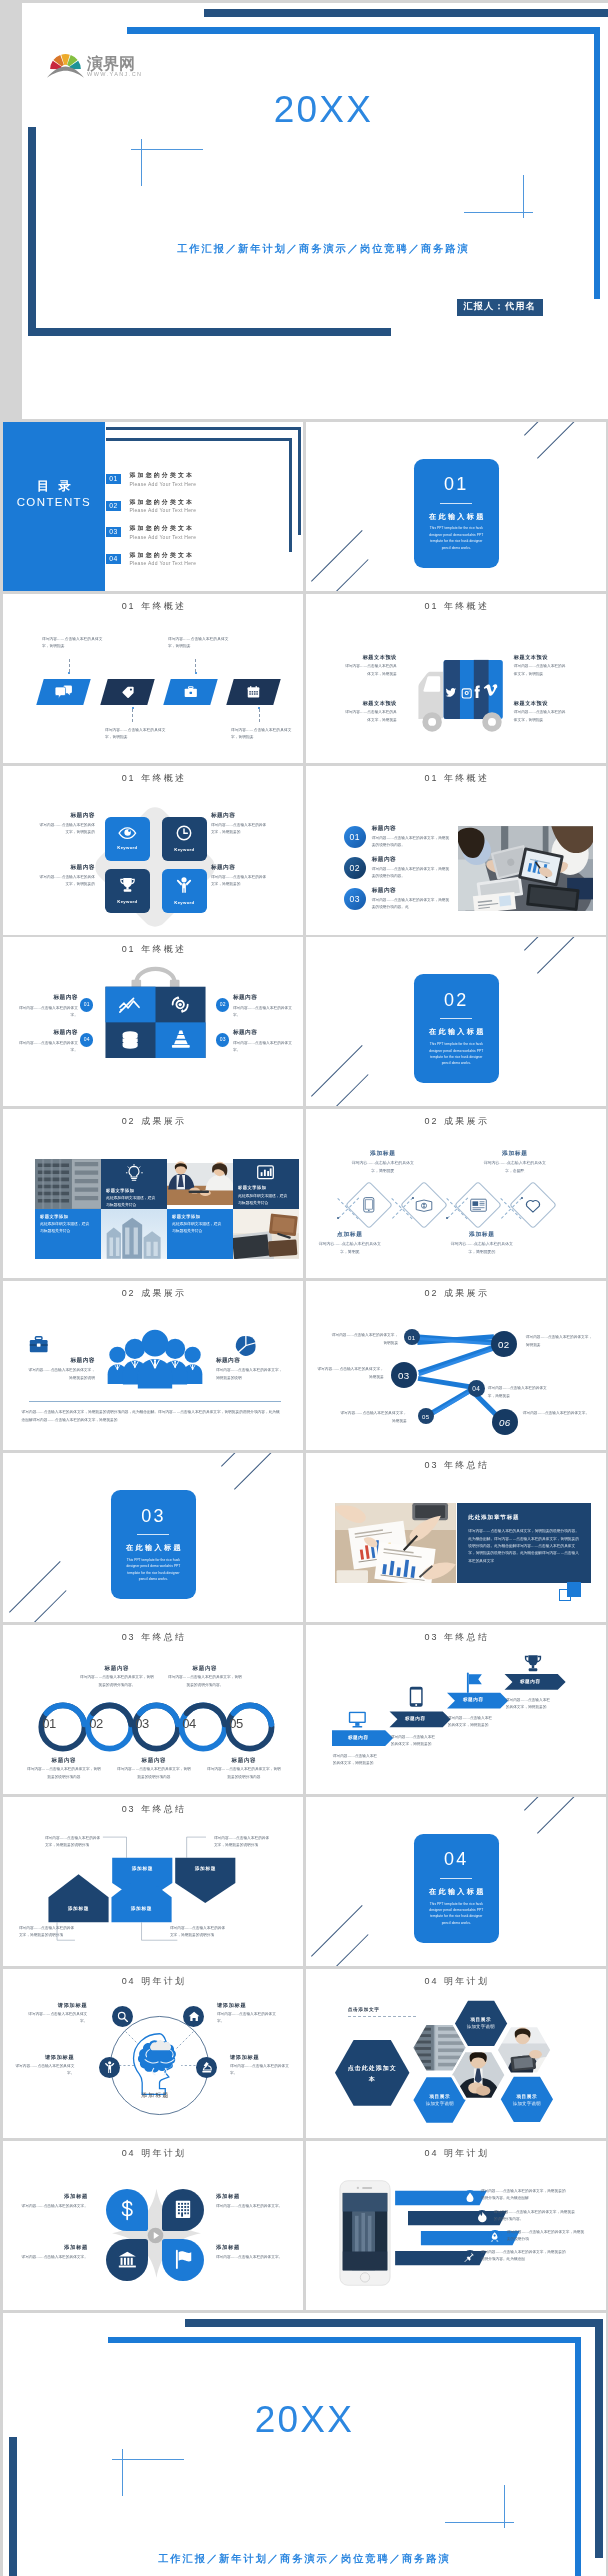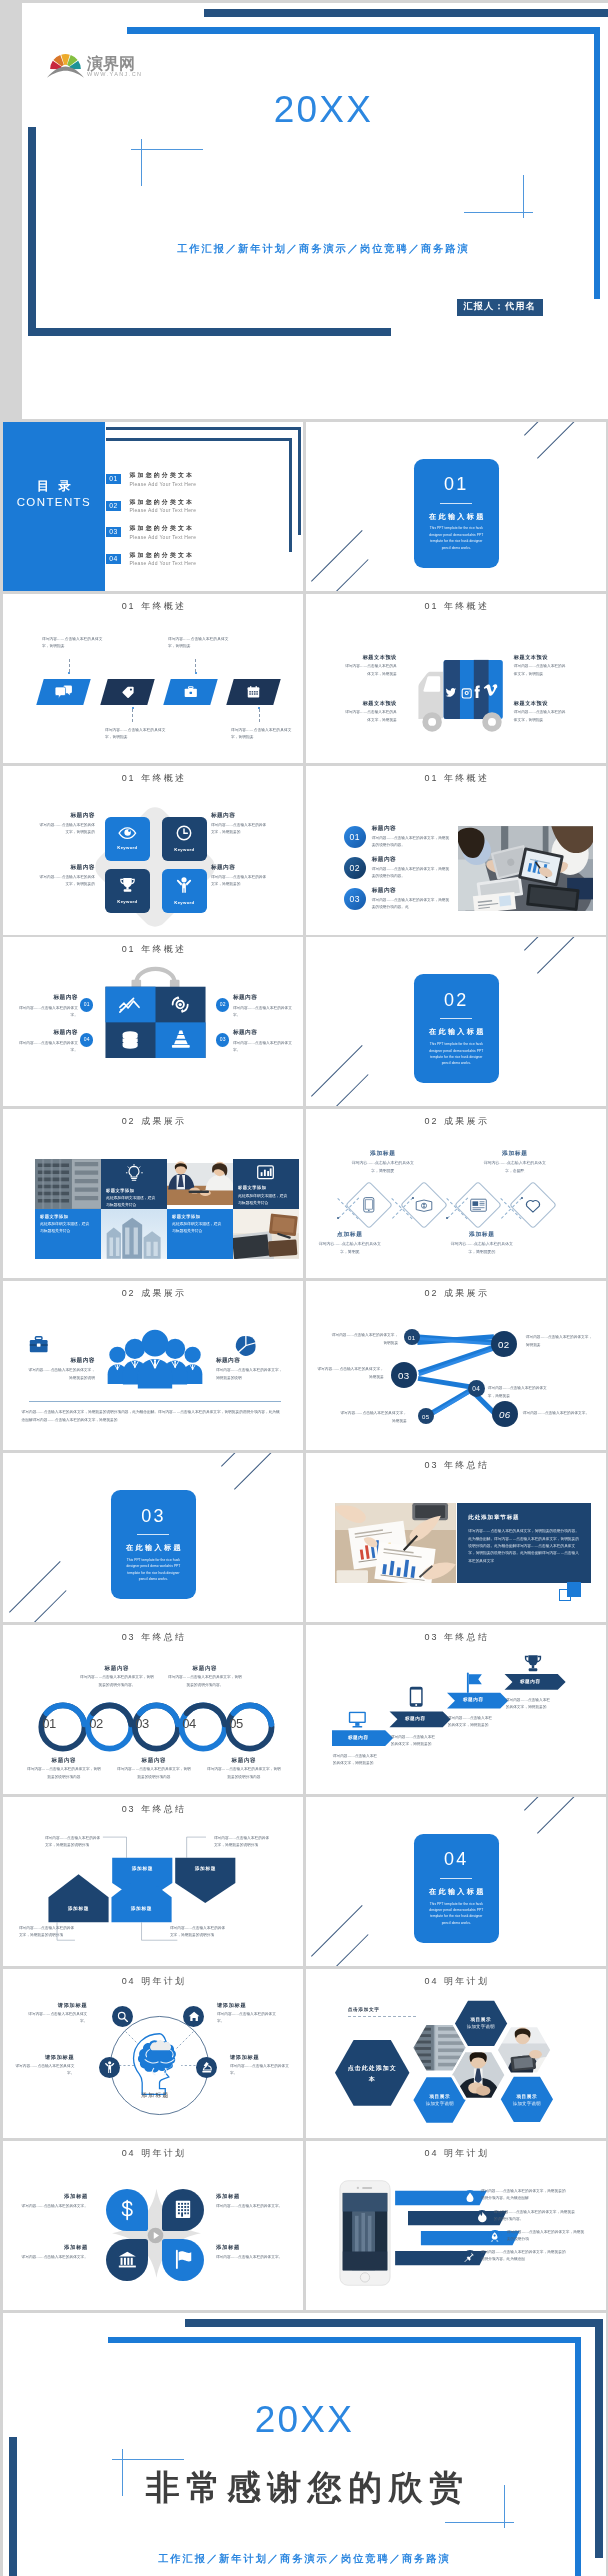--- a/index.html
+++ b/index.html
@@ -751,21 +751,21 @@
       <path d="M152 80 L262 88"></path>
       <path d="M157 131 L262 95"></path>
       <path d="M176 186 L230 154"></path>
     </g>
   </svg>
   <div class="zz zz-s" style="left:98px;top:48px;">01</div>
   <div class="zz zz-l" style="left:185px;top:50px;">02</div>
   <div class="zz zz-l" style="left:85px;top:81px;">03</div>
   <div class="zz zz-m" style="left:162px;top:99px;">04</div>
   <div class="zz zz-s" style="left:112px;top:127px;">05</div>
-  <div class="zz zz-l" style="left:186px;top:120px;font-style:italic;">06</div>
+  <div class="zz zz-l" style="left:186px;top:128px;font-style:italic;">06</div>
   <div class="zt" style="left:24.4px;top:51px;width:68px;text-align:right;">详写内容……点击输入本栏的具体文字，简明扼要</div>
   <div class="zt" style="left:220px;top:53px;width:68px;">详写内容……点击输入本栏的具体文字，简明扼要</div>
   <div class="zt" style="left:10px;top:85px;width:68px;text-align:right;">详写内容……点击输入本栏的具体文字，简明扼要</div>
   <div class="zt" style="left:182px;top:104px;width:60px;">详写内容……点击输入本栏的具体文字，简明扼要</div>
   <div class="zt" style="left:33px;top:129px;width:68px;text-align:right;">详写内容……点击输入本栏的具体文字，简明扼要</div>
   <div class="zt" style="left:217px;top:129px;width:68px;">详写内容……点击输入本栏的具体文字。</div>
 </div>
 
 <div class="slide half dv">
   <div class="dv-l1"></div>
@@ -1241,21 +1241,20 @@
 </div>
 
 <div class="slide fullb">
   <div class="tbar navy" style="left:182px;top:6.5px;width:417px;height:8px;"></div>
   <div class="tbar navy" style="left:592px;top:6.5px;width:8px;height:239px;"></div>
   <div class="tbar navy" style="left:6.5px;top:124px;width:8px;height:208px;"></div>
   <div class="tbar navy" style="left:6.5px;top:325px;width:363px;height:8px;"></div>
   <div class="tbar blue" style="left:105px;top:24.4px;width:473px;height:6.5px;"></div>
   <div class="tbar blue" style="left:572px;top:24.4px;width:6.5px;height:272px;"></div>
   <div class="ts-year" style="left:0;right:0;top:88px;text-align:center;">20XX</div>
-  <div class="ts-title" style="left:0;right:0;top:157px;text-align:center;letter-spacing:6.5px;padding-left:6.5px;">非常感谢您的欣赏</div>
   <div class="ts-sub" style="left:0;right:0;top:241px;text-align:center;">工作汇报／新年计划／商务演示／岗位竞聘／商务路演</div>
   <div class="ts-presenter" style="left:435px;top:296px;">汇报人：代用名</div>
   <div class="xline" style="left:119px;top:136px;width:0.7px;height:47px;"></div>
   <div class="xline" style="left:109px;top:146px;width:72px;height:0.7px;"></div>
   <div class="xline" style="left:501px;top:172px;width:0.7px;height:43px;"></div>
   <div class="xline" style="left:442px;top:209px;width:69px;height:0.7px;"></div>
 </div>
 
 </div>
 

